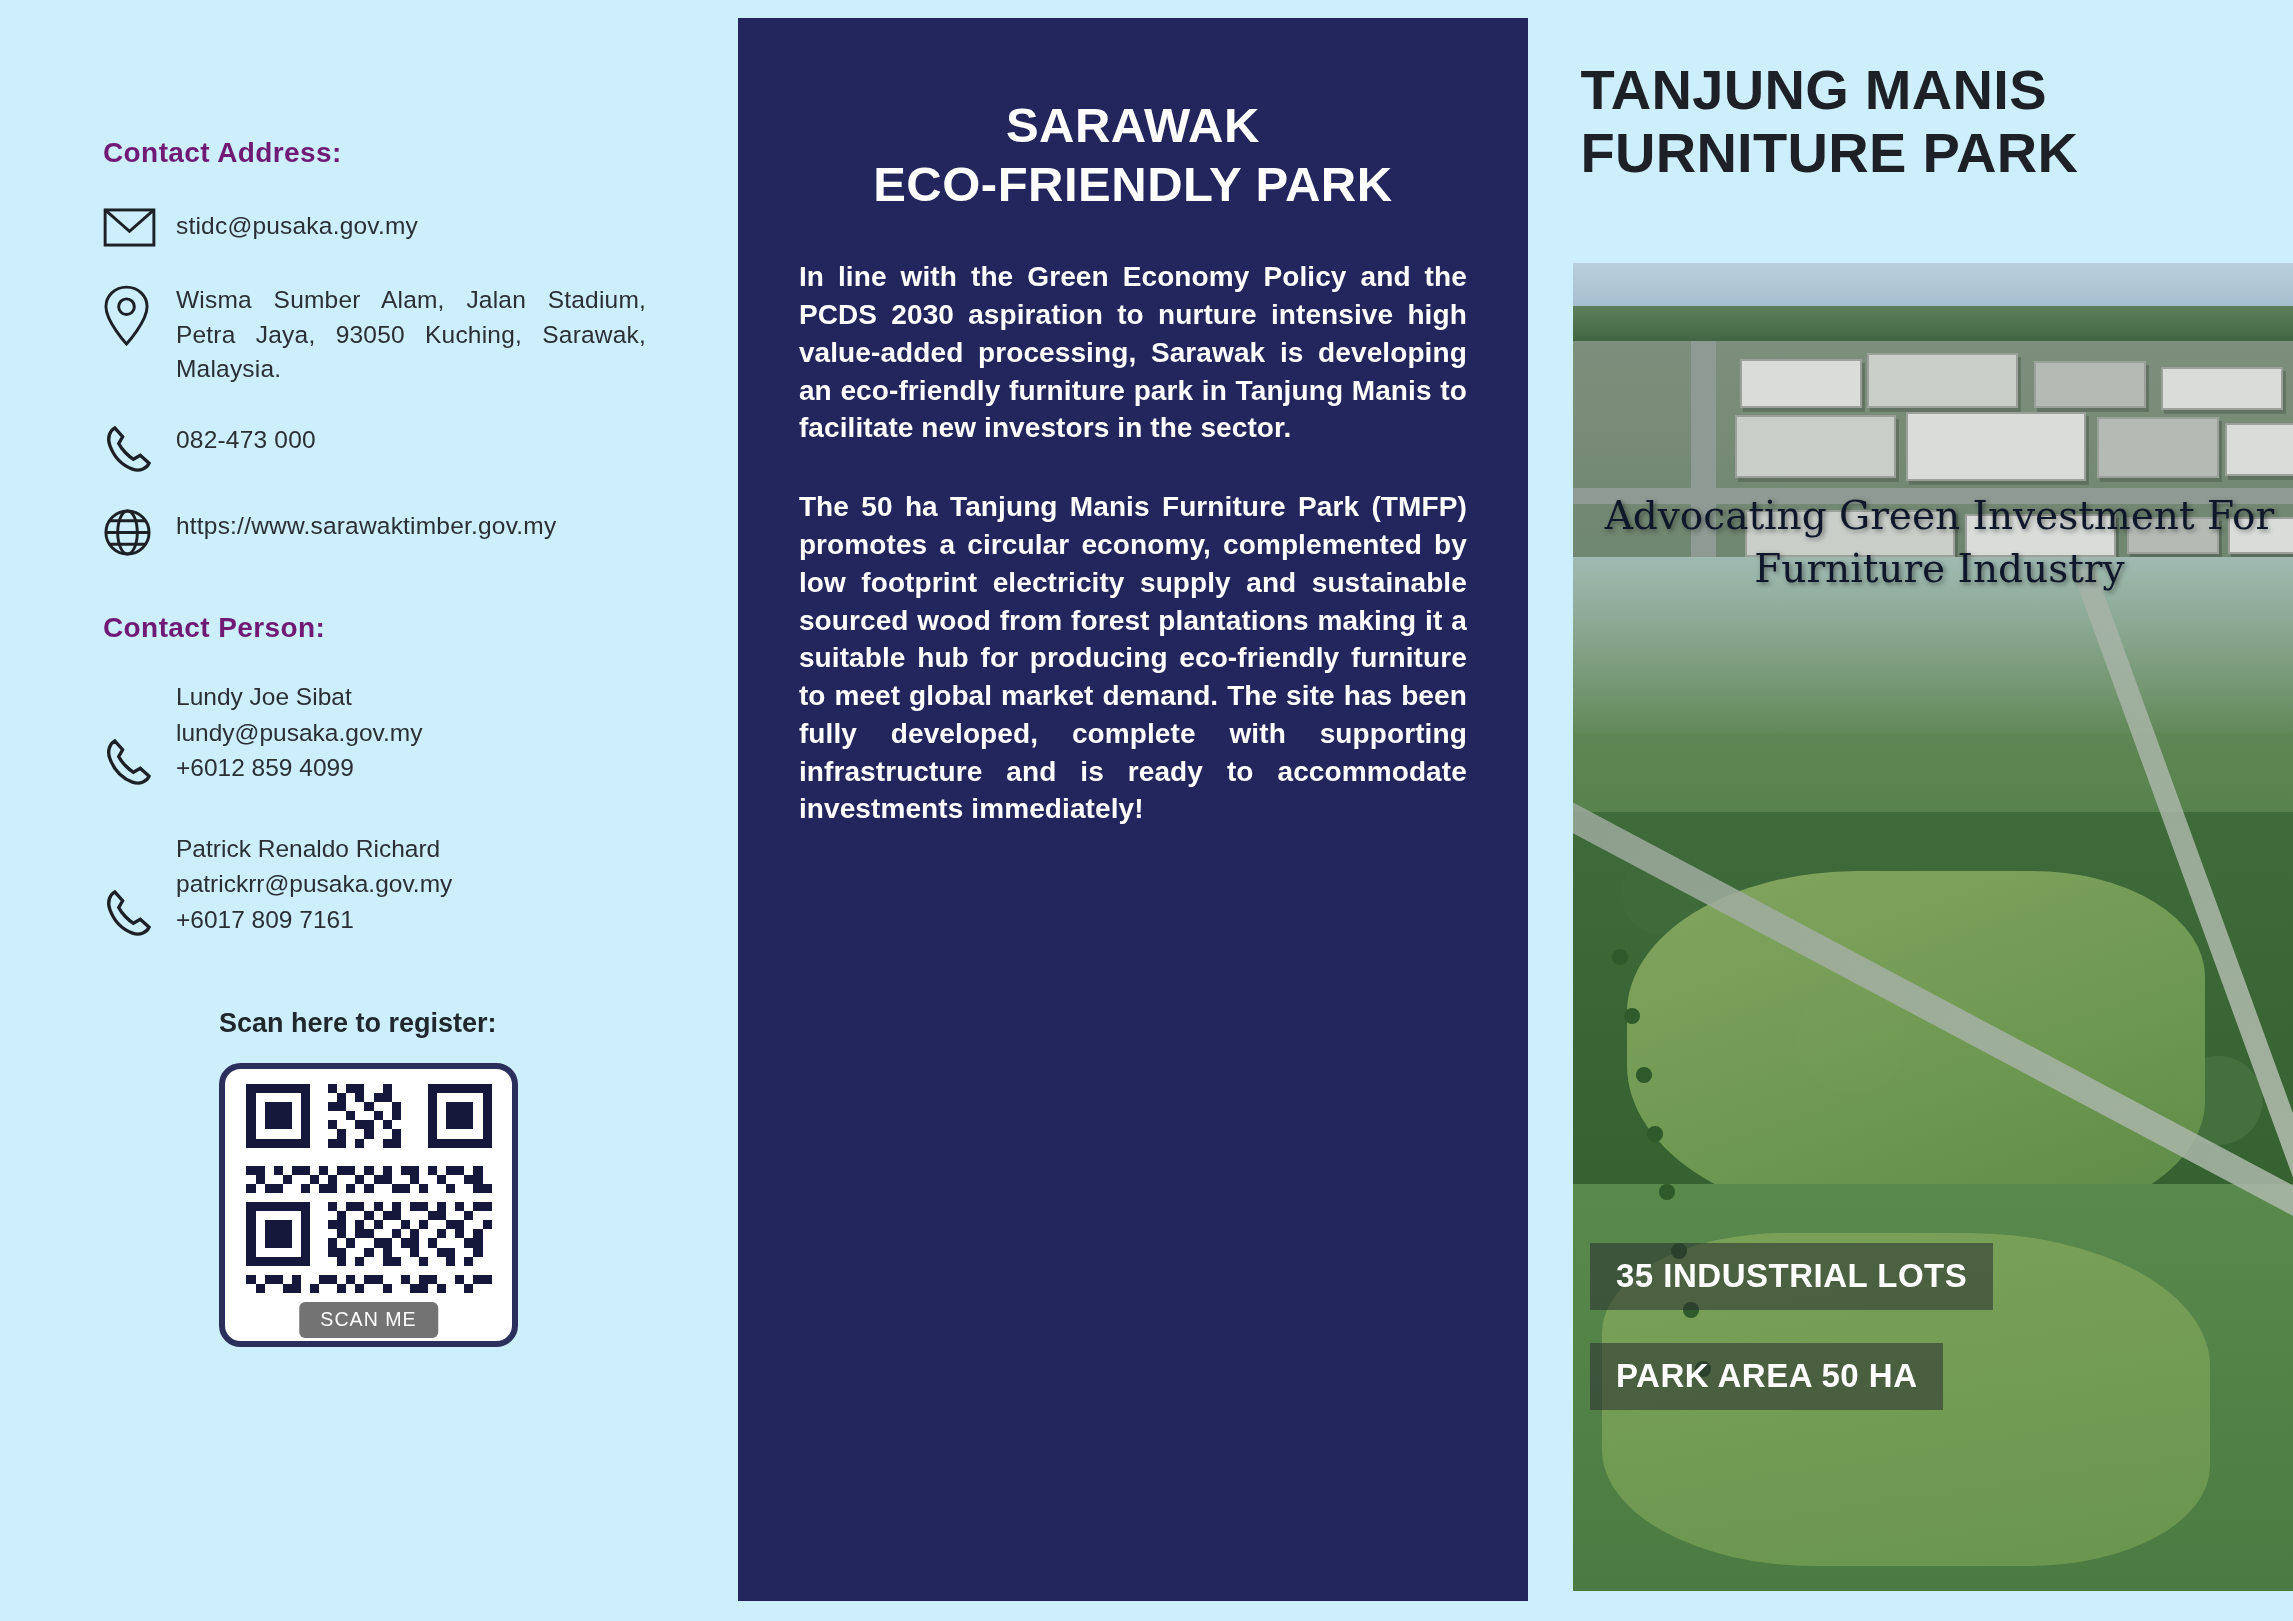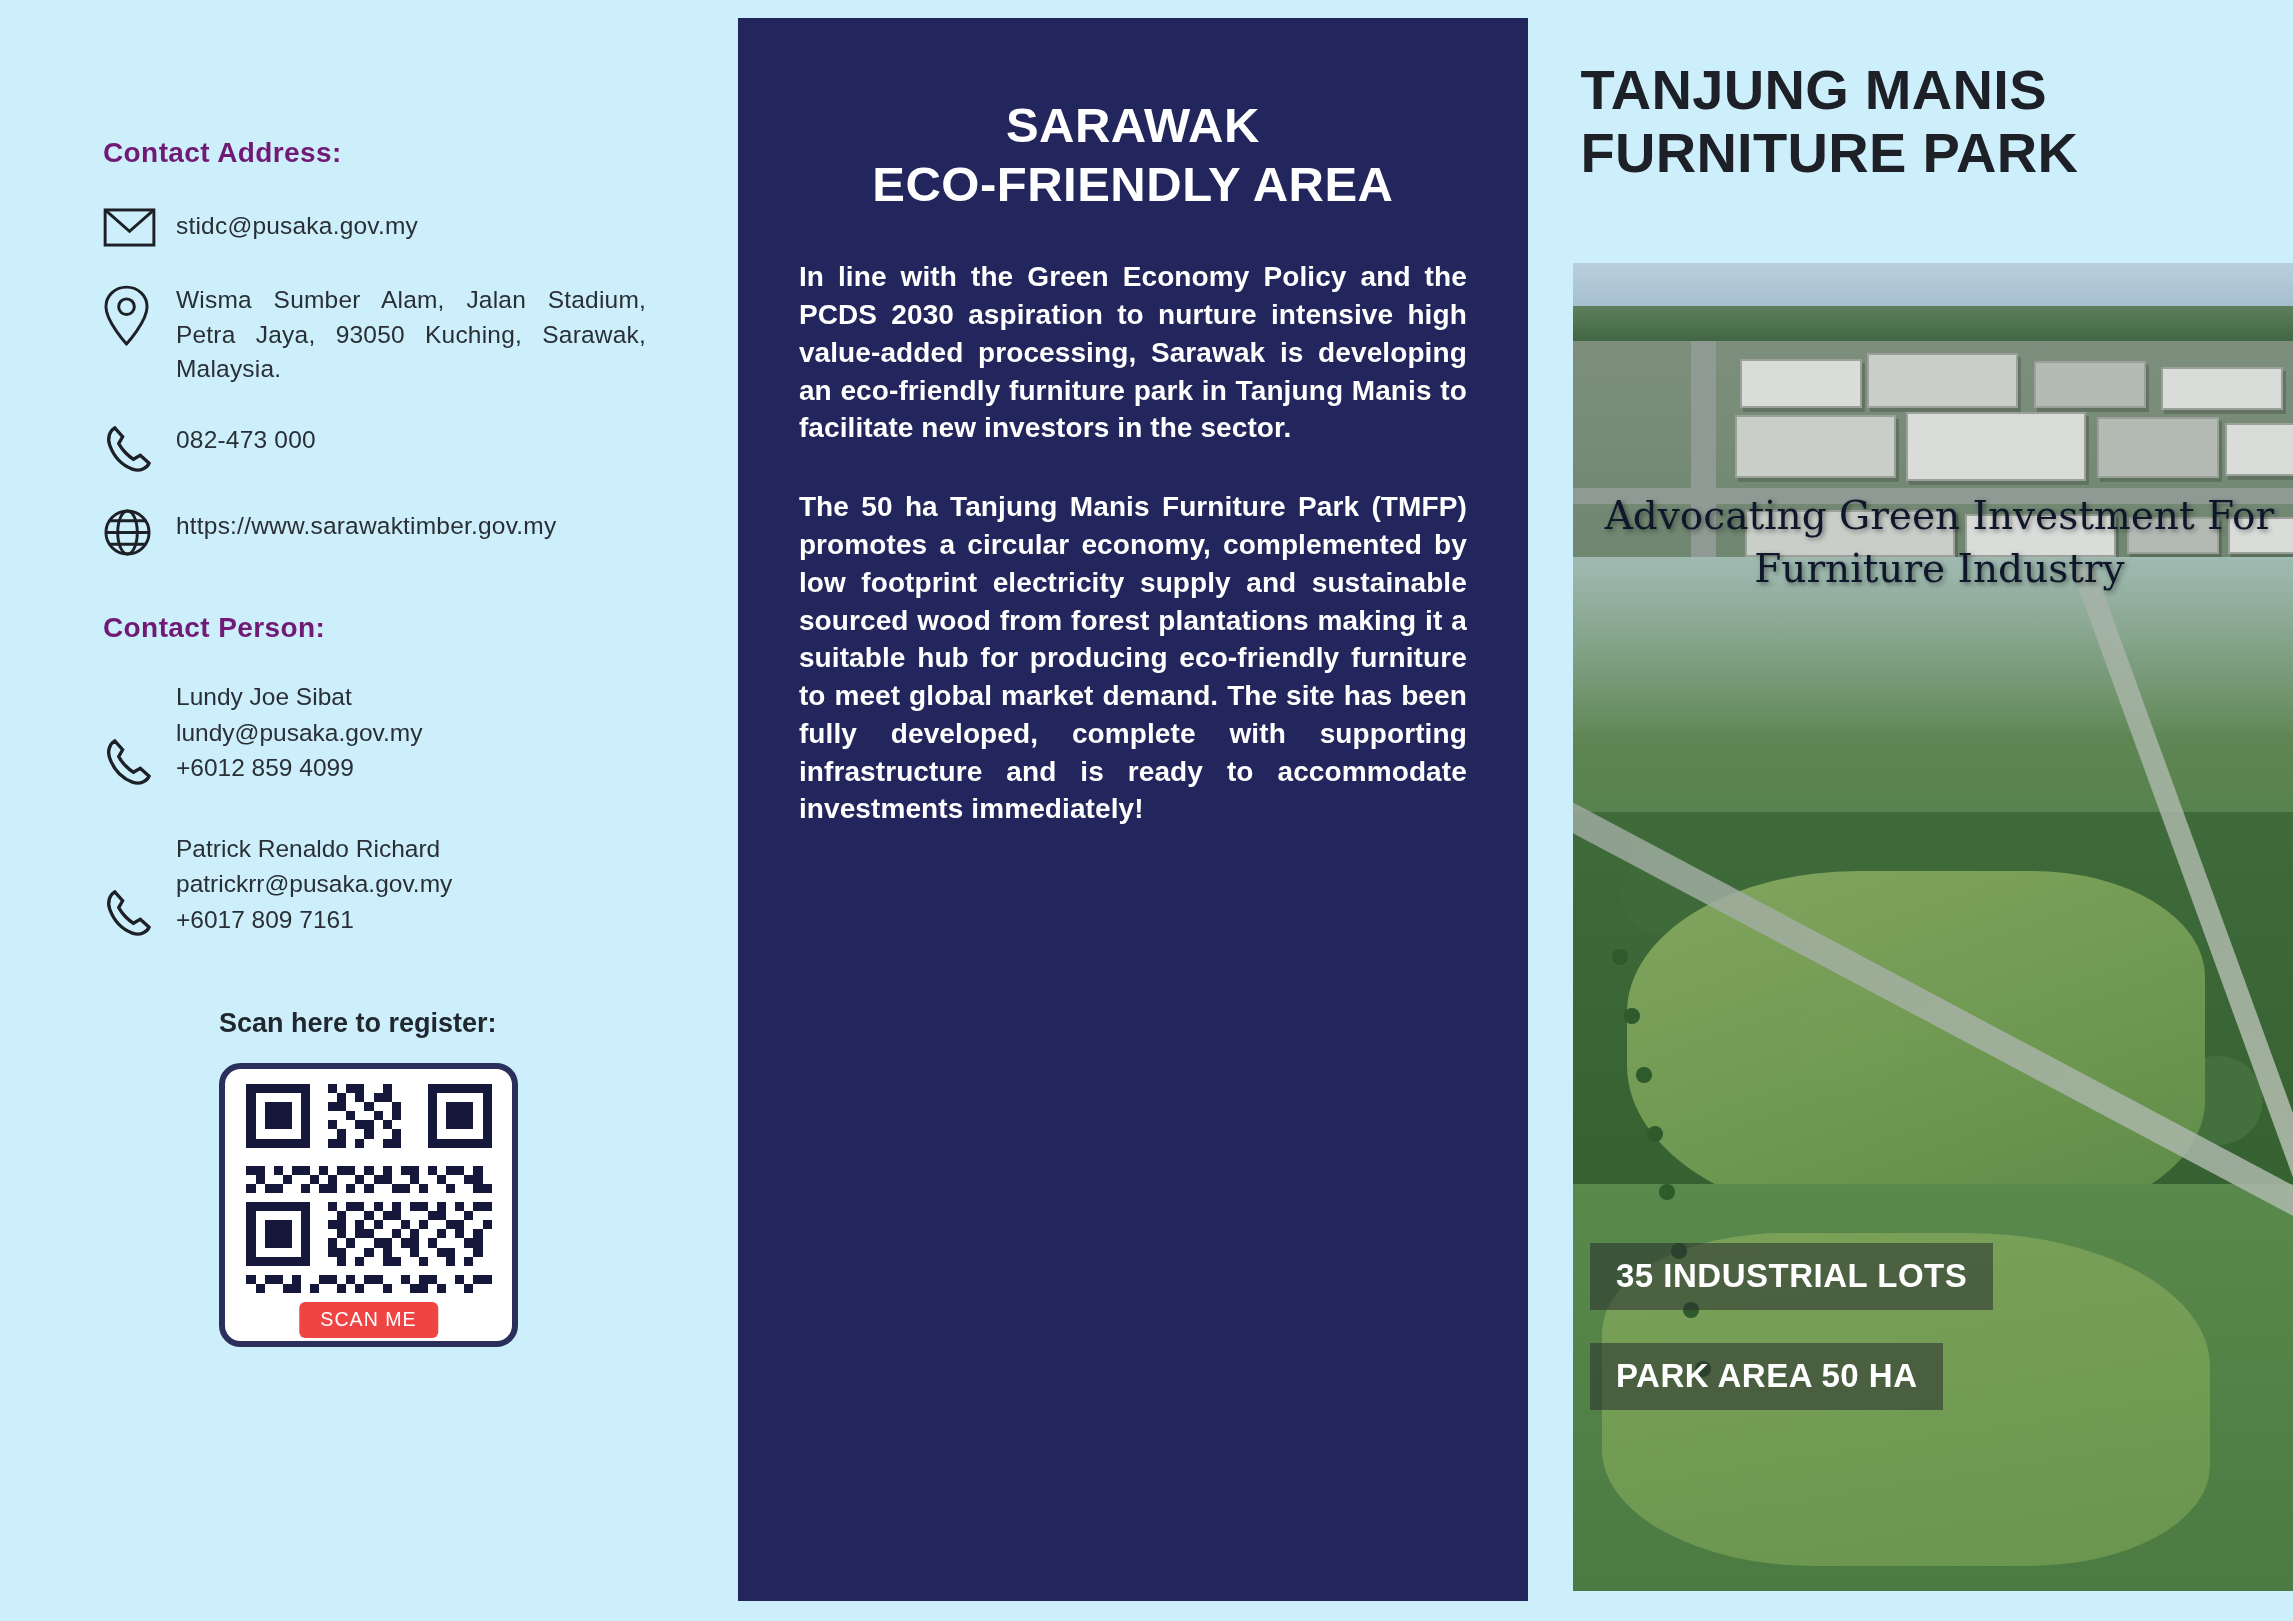--- a/index.html
+++ b/index.html
@@ -101,21 +101,21 @@
   .qr-code {
     position: absolute;
     left: 15.7px; top: 11.8px;
     width: 268px; height: 227px;
   }
   .qr-badge {
     position: absolute;
     left: 50%;
     transform: translateX(-50%);
     bottom: 8.8px;
-    background: #ef4444;
+    background: #737373;
     color: #ffffff;
     font-size: 19.6px;
     letter-spacing: 1px;
     padding: 5.9px 21.6px 6.9px 21.6px;
     border-radius: 5.9px;
   }
 
   
   .panel-main {
     position: relative;
@@ -501,21 +501,21 @@
         </g>
       </svg>
       <div class="qr-badge">SCAN ME</div>
     </div>
   </div>
 
   <div class="panel-main">
     <div class="navy-card">
       <div class="main-title">
         <div>SARAWAK</div>
-        <div>ECO-FRIENDLY AREA</div>
+        <div>ECO-FRIENDLY PARK</div>
       </div>
       <p class="main-para">In line with the Green Economy Policy and the PCDS 2030 aspiration to nurture intensive high value-added processing, Sarawak is developing an eco-friendly furniture park in Tanjung Manis to facilitate new investors in the sector.</p>
       <p class="main-para">The 50 ha Tanjung Manis Furniture Park (TMFP) promotes a circular economy, complemented by low footprint electricity supply and sustainable sourced wood from forest plantations making it a suitable hub for producing eco-friendly furniture to meet global market demand. The site has been fully developed, complete with supporting infrastructure and is ready to accommodate investments immediately!</p>
     </div>
   </div>
 
   <div class="panel-photo">
     <div class="photo-title">
       <div>TANJUNG MANIS</div>
       <div>FURNITURE PARK</div>

